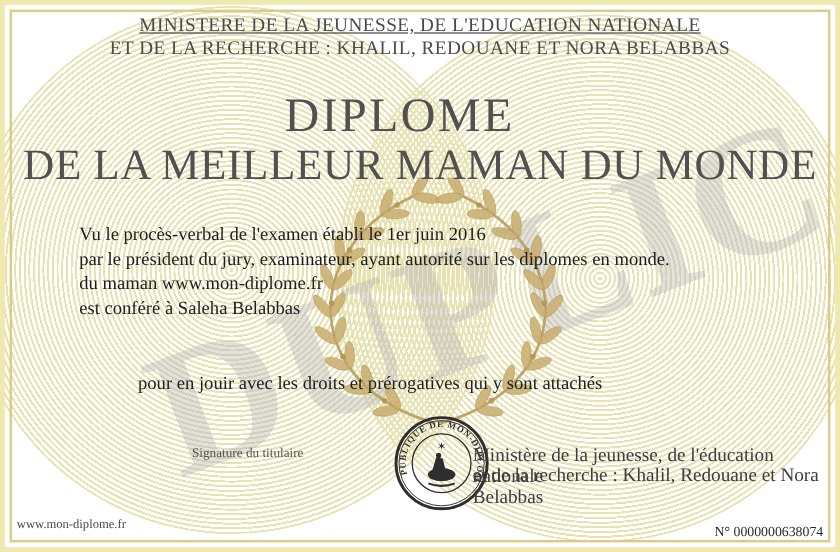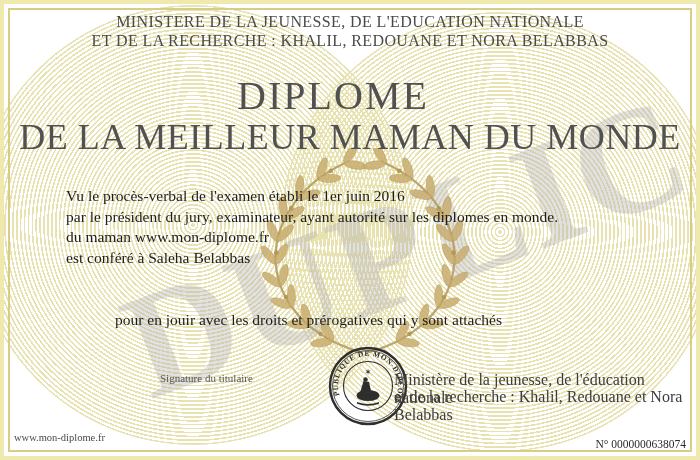--- a/index.html
+++ b/index.html
@@ -23,21 +23,21 @@
   .watermark{
     position:absolute;left:105px;top:282px;width:1200px;z-index:2;
     font-size:150px;line-height:150px;font-weight:bold;letter-spacing:2px;
     color:rgba(175,175,175,0.38);white-space:nowrap;
     transform:rotate(-21deg);transform-origin:0 0;
   }
   .wreath{position:absolute;left:242px;top:148px;width:246px;height:215px;z-index:3;}
   .seal{position:absolute;left:327px;top:345px;width:82px;height:82px;z-index:5;}
   .txt{position:absolute;z-index:6;}
   .hdr{left:0;width:700px;text-align:center;font-size:16px;line-height:19px;color:#4a4a4a;letter-spacing:0.4px;}
-  .hdr1{top:12px;}
+  .hdr1{top:12px;text-decoration:underline;}
   .hdr2{top:31px;}
   .title1{left:0;top:72px;width:666px;text-align:center;font-size:40px;color:#515151;letter-spacing:2px;}
   .title2{left:0;top:116px;width:700px;text-align:center;font-size:36px;color:#515151;letter-spacing:0.5px;}
   .bodyblock{left:66px;top:186px;width:560px;font-size:15.5px;line-height:20.5px;color:#1d1d1d;}
   .bodyblock p{margin:0;}
   .granted{left:115px;top:311px;font-size:15.5px;color:#1d1d1d;}
   .sig{left:160px;top:372px;font-size:11px;color:#555555;}
   .ministry{left:394px;font-size:16px;color:#3c3c3c;}
   .min1{top:371px;}
   .min2{top:388px;}

